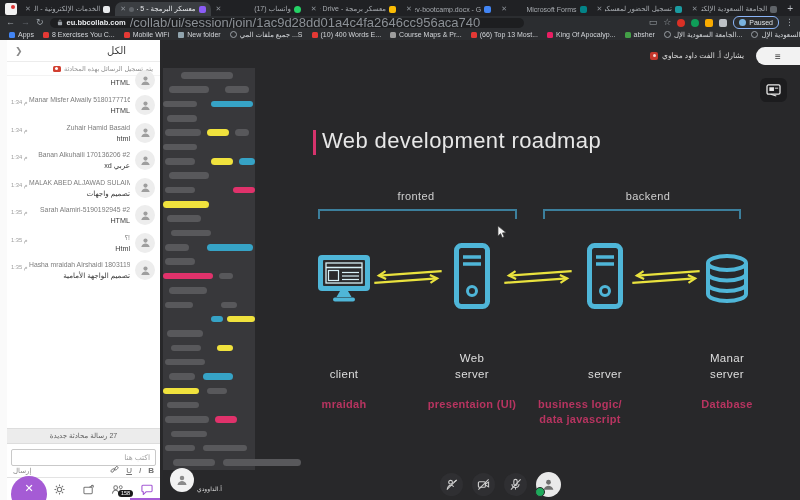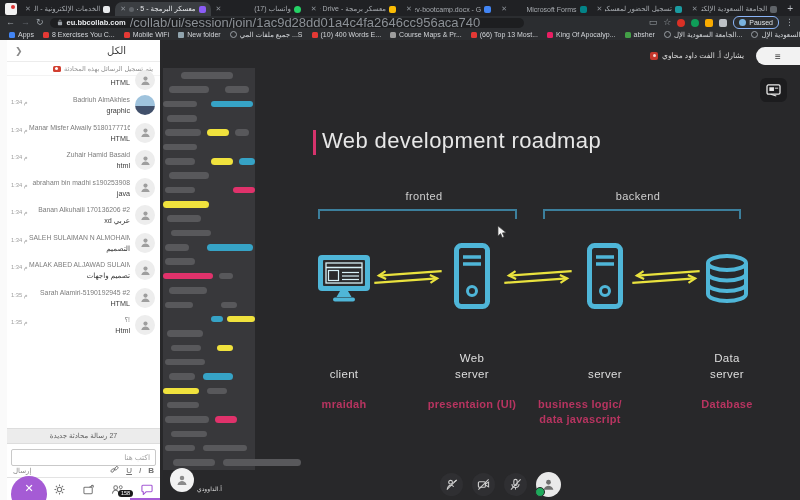--- a/index.html
+++ b/index.html
@@ -251,26 +251,20 @@
         <div class="avatar">
           <svg width="13" height="13" viewBox="0 0 20 20">
             <circle cx="10" cy="7" r="3.2" fill="#9e9e9e"></circle>
             <path d="M3.5 17c.8-4 4-5.5 6.5-5.5s5.7 1.5 6.5 5.5z" fill="#9e9e9e"></path>
           </svg>
         </div>
         <div class="mtext">HTML</div>
         <div class="mtime"></div>
       </div>
       <div class="msg">
-        <div class="avatar photo"></div>
-        <div class="mname">Badriuh AlmAkhles</div>
-        <div class="mtext">graphic</div>
-        <div class="mtime">م 1:34</div>
-      </div>
-      <div class="msg">
         <div class="avatar">
           <svg width="13" height="13" viewBox="0 0 20 20">
             <circle cx="10" cy="7" r="3.2" fill="#9e9e9e"></circle>
             <path d="M3.5 17c.8-4 4-5.5 6.5-5.5s5.7 1.5 6.5 5.5z" fill="#9e9e9e"></path>
           </svg>
         </div>
         <div class="mname">Manar Misfer Alwaily 5180177716</div>
         <div class="mtext">HTML</div>
         <div class="mtime">م 1:34</div>
       </div>
@@ -285,53 +279,31 @@
         <div class="mtext">html</div>
         <div class="mtime">م 1:34</div>
       </div>
       <div class="msg">
         <div class="avatar">
           <svg width="13" height="13" viewBox="0 0 20 20">
             <circle cx="10" cy="7" r="3.2" fill="#9e9e9e"></circle>
             <path d="M3.5 17c.8-4 4-5.5 6.5-5.5s5.7 1.5 6.5 5.5z" fill="#9e9e9e"></path>
           </svg>
         </div>
-        <div class="mname">abraham bin madhi s190253908</div>
-        <div class="mtext">java</div>
-        <div class="mtime">م 1:34</div>
-      </div>
-      <div class="msg">
-        <div class="avatar">
-          <svg width="13" height="13" viewBox="0 0 20 20">
-            <circle cx="10" cy="7" r="3.2" fill="#9e9e9e"></circle>
-            <path d="M3.5 17c.8-4 4-5.5 6.5-5.5s5.7 1.5 6.5 5.5z" fill="#9e9e9e"></path>
-          </svg>
-        </div>
         <div class="mname">Banan Alkuhaili 170136206 #2</div>
         <div class="mtext">عربي xd</div>
         <div class="mtime">م 1:34</div>
       </div>
       <div class="msg">
         <div class="avatar">
           <svg width="13" height="13" viewBox="0 0 20 20">
             <circle cx="10" cy="7" r="3.2" fill="#9e9e9e"></circle>
             <path d="M3.5 17c.8-4 4-5.5 6.5-5.5s5.7 1.5 6.5 5.5z" fill="#9e9e9e"></path>
           </svg>
         </div>
-        <div class="mname">SALEH SULAIMAN N ALMOHAIMEE...</div>
-        <div class="mtext">التصميم</div>
-        <div class="mtime">م 1:34</div>
-      </div>
-      <div class="msg">
-        <div class="avatar">
-          <svg width="13" height="13" viewBox="0 0 20 20">
-            <circle cx="10" cy="7" r="3.2" fill="#9e9e9e"></circle>
-            <path d="M3.5 17c.8-4 4-5.5 6.5-5.5s5.7 1.5 6.5 5.5z" fill="#9e9e9e"></path>
-          </svg>
-        </div>
         <div class="mname">MALAK ABED ALJAWAD SULAIMAN...</div>
         <div class="mtext">تصميم واجهات</div>
         <div class="mtime">م 1:34</div>
       </div>
       <div class="msg">
         <div class="avatar">
           <svg width="13" height="13" viewBox="0 0 20 20">
             <circle cx="10" cy="7" r="3.2" fill="#9e9e9e"></circle>
             <path d="M3.5 17c.8-4 4-5.5 6.5-5.5s5.7 1.5 6.5 5.5z" fill="#9e9e9e"></path>
           </svg>
@@ -342,20 +314,31 @@
       </div>
       <div class="msg">
         <div class="avatar">
           <svg width="13" height="13" viewBox="0 0 20 20">
             <circle cx="10" cy="7" r="3.2" fill="#9e9e9e"></circle>
             <path d="M3.5 17c.8-4 4-5.5 6.5-5.5s5.7 1.5 6.5 5.5z" fill="#9e9e9e"></path>
           </svg>
         </div>
         <div class="mname">؟!</div>
         <div class="mtext">Html</div>
+        <div class="mtime">م 1:35</div>
+      </div>
+      <div class="msg">
+        <div class="avatar">
+          <svg width="13" height="13" viewBox="0 0 20 20">
+            <circle cx="10" cy="7" r="3.2" fill="#9e9e9e"></circle>
+            <path d="M3.5 17c.8-4 4-5.5 6.5-5.5s5.7 1.5 6.5 5.5z" fill="#9e9e9e"></path>
+          </svg>
+        </div>
+        <div class="mname">Hasha mraidah Alrshaidi 1803119...</div>
+        <div class="mtext">تصميم الواجهة الأمامية</div>
         <div class="mtime">م 1:35</div>
       </div>
     </div>
   <div id="banner">27 رسالة محادثة جديدة</div>
   <div id="chat-inputwrap">
     <input id="chat-input" placeholder="اكتب هنا" style="">
   </div>
   <div id="formatrow">
     <span id="send-label">إرسال</span>
     <div id="fmt-icons">
@@ -525,22 +508,22 @@
       </div>
       <div class="crow">
         <span class="cbar" style="left:10px;width:42px;background:#58585b"></span>
         <span class="cbar" style="left:60px;width:78px;background:#58585b"></span>
       </div>
     </div>
 
   <div id="slide-titlebar"></div>
   <div id="slide-title">Web development roadmap</div>
 
-  <div class="grouplab" style="left:264px">fronted</div>
-  <div class="grouplab" style="left:478px">backend</div>
+  <div class="grouplab" style="left:256px">fronted</div>
+  <div class="grouplab" style="left:488px">backend</div>
   <div class="bracket" style="left:158px;width:195px"></div>
   <div class="bracket" style="left:383px;width:194px"></div>
 
   <div id="nodes">
       <div class="nodeicon" style="left:157px;top:214px"><svg width="54" height="48" viewBox="0 0 54 48">
           <rect x="1" y="1" width="52" height="36" rx="4" fill="#4fb6d8"></rect>
           <rect x="6" y="6" width="42" height="26" rx="1" fill="#2b2b2d"></rect>
           <rect x="9" y="9" width="36" height="20" fill="none" stroke="#d8f1f8" stroke-width="1.3"></rect>
           <line x1="9" y1="13.5" x2="45" y2="13.5" stroke="#d8f1f8" stroke-width="1.3"></line>
           <rect x="11.5" y="16.5" width="10" height="10" fill="none" stroke="#d8f1f8" stroke-width="1.2"></rect>
@@ -582,21 +565,21 @@
         <div>business logic/</div>
         <div>data javascript</div>
       </div>
       <div class="nodeicon" style="left:544px;top:213px"><svg width="46" height="52" viewBox="0 0 46 52">
           <ellipse cx="23" cy="10" rx="19" ry="7" fill="none" stroke="#4fb6d8" stroke-width="4"></ellipse>
           <path d="M4 10 v31 a19 7 0 0 0 38 0 v-31" fill="none" stroke="#4fb6d8" stroke-width="4"></path>
           <path d="M4 20.5 a19 7 0 0 0 38 0" fill="none" stroke="#4fb6d8" stroke-width="4"></path>
           <path d="M4 31 a19 7 0 0 0 38 0" fill="none" stroke="#4fb6d8" stroke-width="4"></path>
         </svg></div>
       <div class="nodelab" style="left:567px">
-        <div>Data</div>
+        <div>Manar</div>
         <div>server</div>
       </div>
       <div class="nodesub" style="left:567px">
         <div>Database</div>
       </div>
       <div class="flowarrow" style="left:210px"><svg width="76" height="20" viewBox="0 0 76 20">
           <g transform="rotate(-4 38 10)" stroke="#e9e23e" stroke-width="2.2" fill="none">
             <line x1="9" y1="6.5" x2="72" y2="6.5"></line>
             <path d="M16 2.5 L9 6.5 L16 10.5"></path>
             <line x1="4" y1="13.5" x2="67" y2="13.5"></line>

